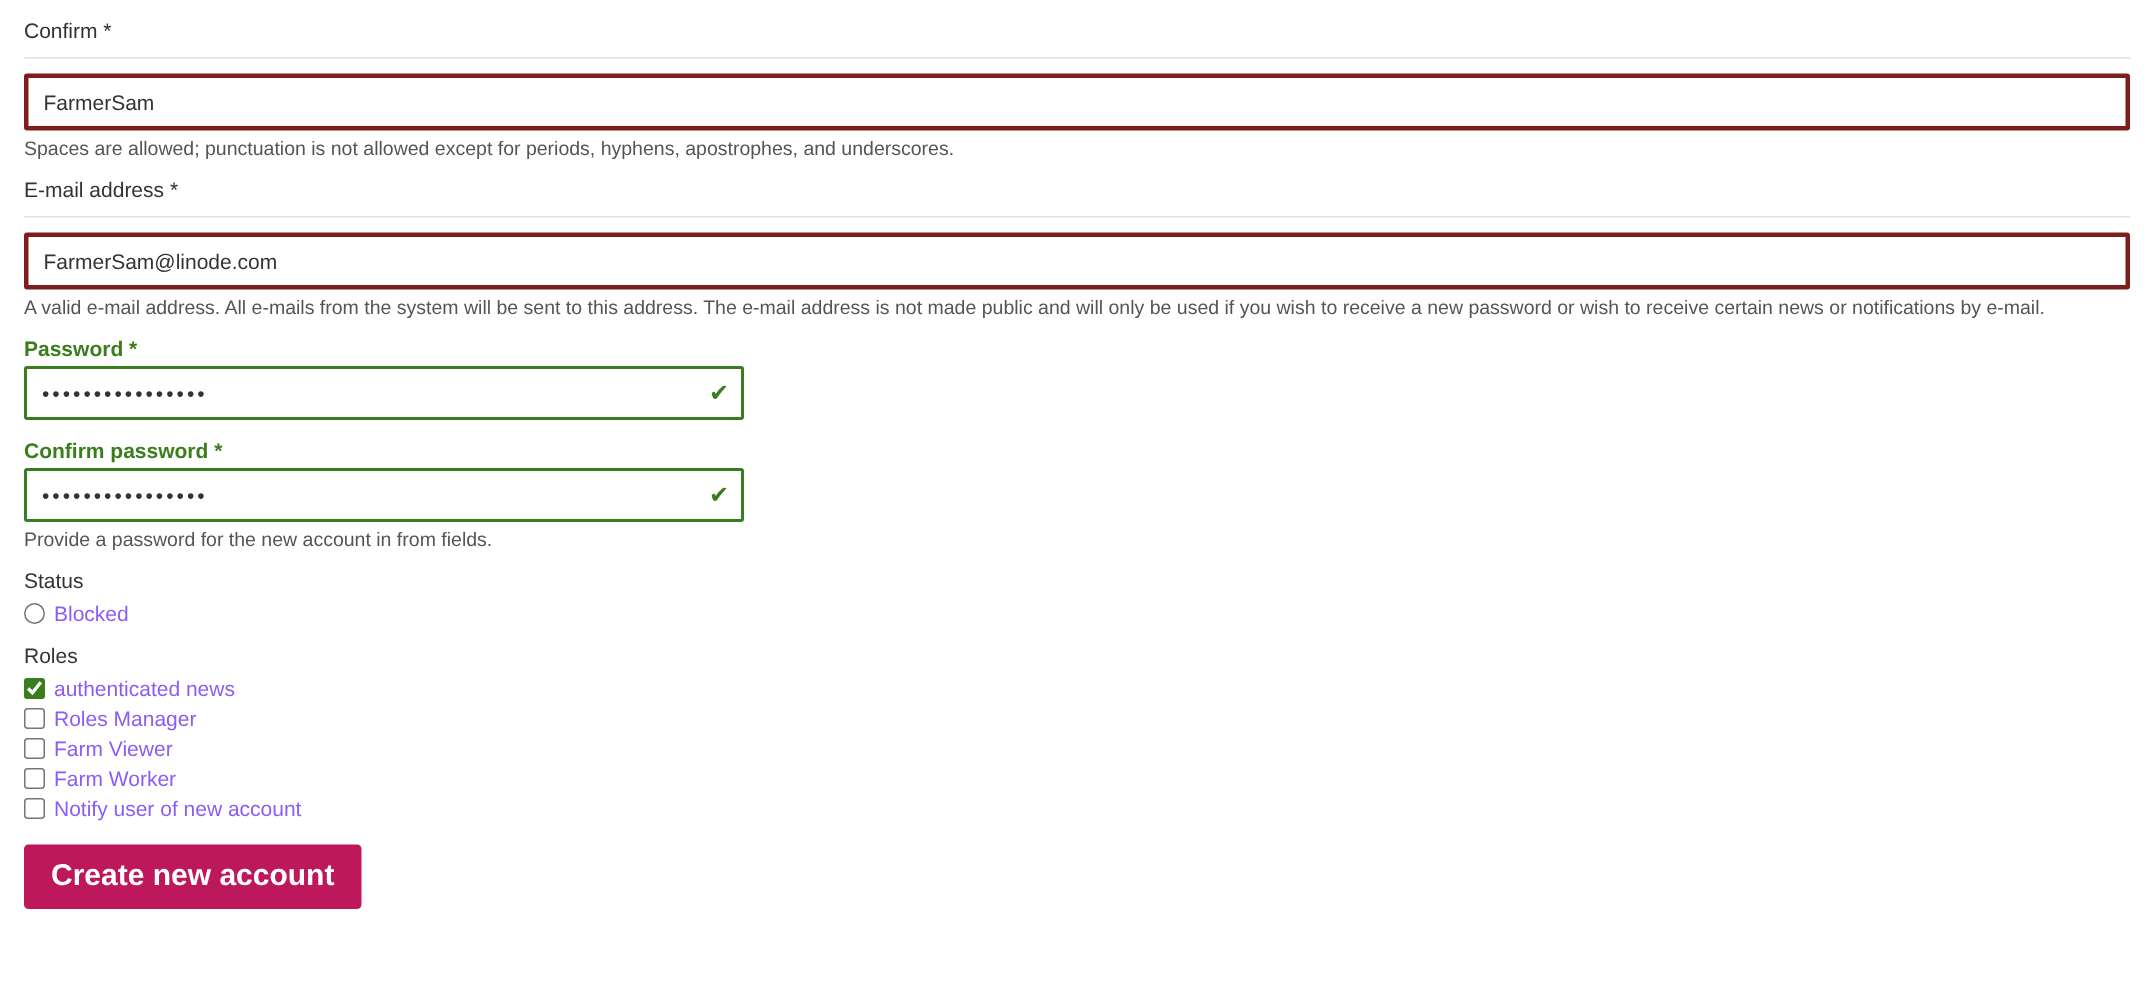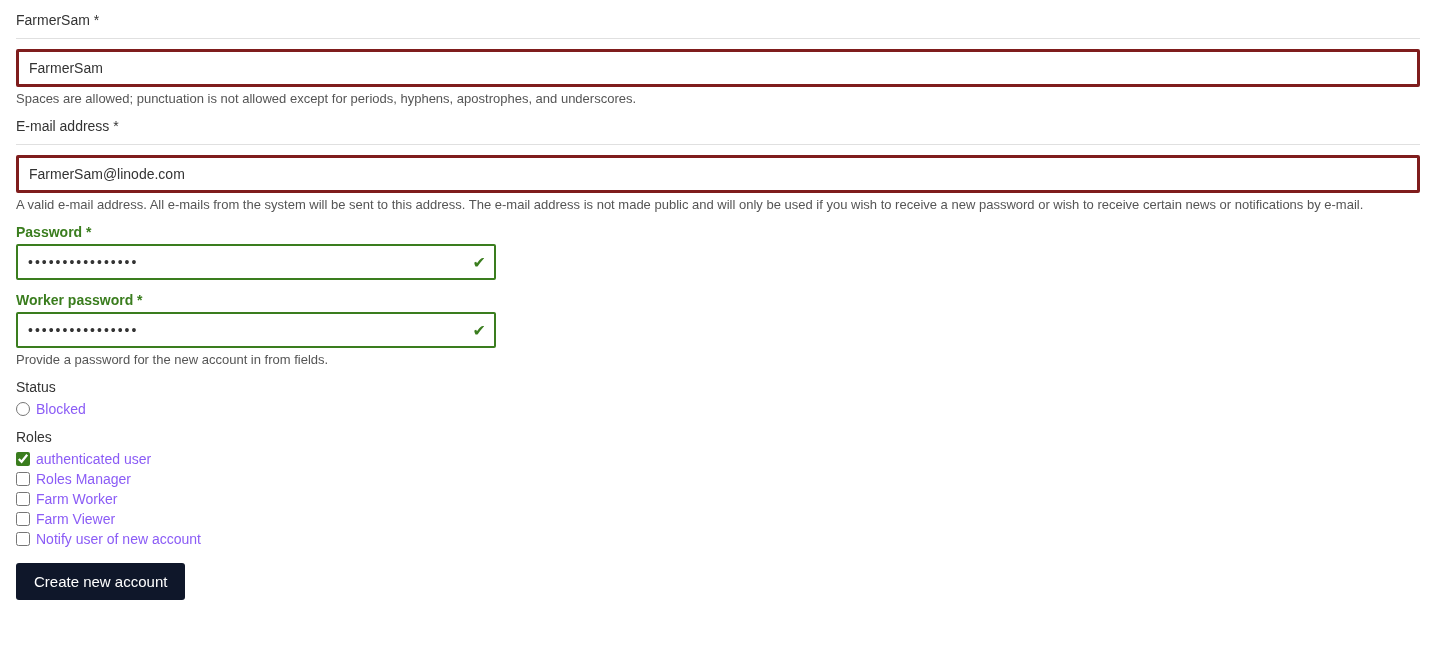--- a/index.html
+++ b/index.html
@@ -106,41 +106,41 @@
 
     .roles-section {
       margin-top: 8px;
     }
 
     .notify-section {
       margin-bottom: 16px;
     }
 
     .create-btn {
-      background-color: #0f172a;
+      background-color: #be185d;
       color: #fff;
       border: none;
       padding: 10px 18px;
-      font-size: 15px;
+      font-size: 20px;
       border-radius: 3px;
       cursor: pointer;
-      font-weight: normal;
+      font-weight: bold;
     }
 
     .divider-line {
       border: none;
       border-top: 1px solid #e0e0e0;
       margin: 10px 0;
     }
   </style>
 </head>
 <body>
 
 <div class="form-group">
-  <label class="form-label">FarmerSam *</label>
+  <label class="form-label">Confirm *</label>
   <hr class="divider-line">
   <input type="text" class="form-input" value="FarmerSam" style="">
   <div class="help-text">Spaces are allowed; punctuation is not allowed except for periods, hyphens, apostrophes, and underscores.</div>
 </div>
 
 <div class="form-group">
   <label class="form-label">E-mail address *</label>
   <hr class="divider-line">
   <input type="text" class="form-input" value="FarmerSam@linode.com" style="">
   <div class="help-text">A valid e-mail address. All e-mails from the system will be sent to this address. The e-mail address is not made public and will only be used if you wish to receive a new password or wish to receive certain news or notifications by e-mail.</div>
@@ -148,54 +148,54 @@
 
 <div class="form-group">
   <label class="form-label green-label">Password *</label>
   <div class="password-wrapper">
     <input type="password" class="password-input" value="passwordvalue123" style="">
     <span class="checkmark-icon">✔</span>
   </div>
 </div>
 
 <div class="form-group">
-  <label class="form-label green-label">Worker password *</label>
+  <label class="form-label green-label">Confirm password *</label>
   <div class="password-wrapper">
     <input type="password" class="password-input" value="passwordvalue123" style="">
     <span class="checkmark-icon">✔</span>
   </div>
   <div class="help-text">Provide a password for the new account in from fields.</div>
 </div>
 
 <div class="form-group">
   <div class="section-label">Status</div>
   <div class="radio-group">
     <input type="radio" id="blocked" name="status" style="">
     <label for="blocked">Blocked</label>
   </div>
 </div>
 
 <div class="roles-section">
   <div class="section-label">Roles</div>
   <div class="checkbox-group">
     <input type="checkbox" id="auth_user" checked="" style="">
-    <label for="auth_user">authenticated user</label>
+    <label for="auth_user">authenticated news</label>
   </div>
   <div class="checkbox-group">
     <input type="checkbox" id="farm_manager" style="">
     <label for="farm_manager">Roles Manager</label>
   </div>
   <div class="checkbox-group">
+    <input type="checkbox" id="farm_viewer" style="">
+    <label for="farm_viewer">Farm Viewer</label>
+  </div>
+  <div class="checkbox-group">
     <input type="checkbox" id="farm_worker" style="">
     <label for="farm_worker">Farm Worker</label>
   </div>
-  <div class="checkbox-group">
-    <input type="checkbox" id="farm_viewer" style="">
-    <label for="farm_viewer">Farm Viewer</label>
-  </div>
 </div>
 
 <div class="notify-section">
   <div class="checkbox-group">
     <input type="checkbox" id="notify" style="">
     <label for="notify">Notify user of new account</label>
   </div>
 </div>
 
 <div>

